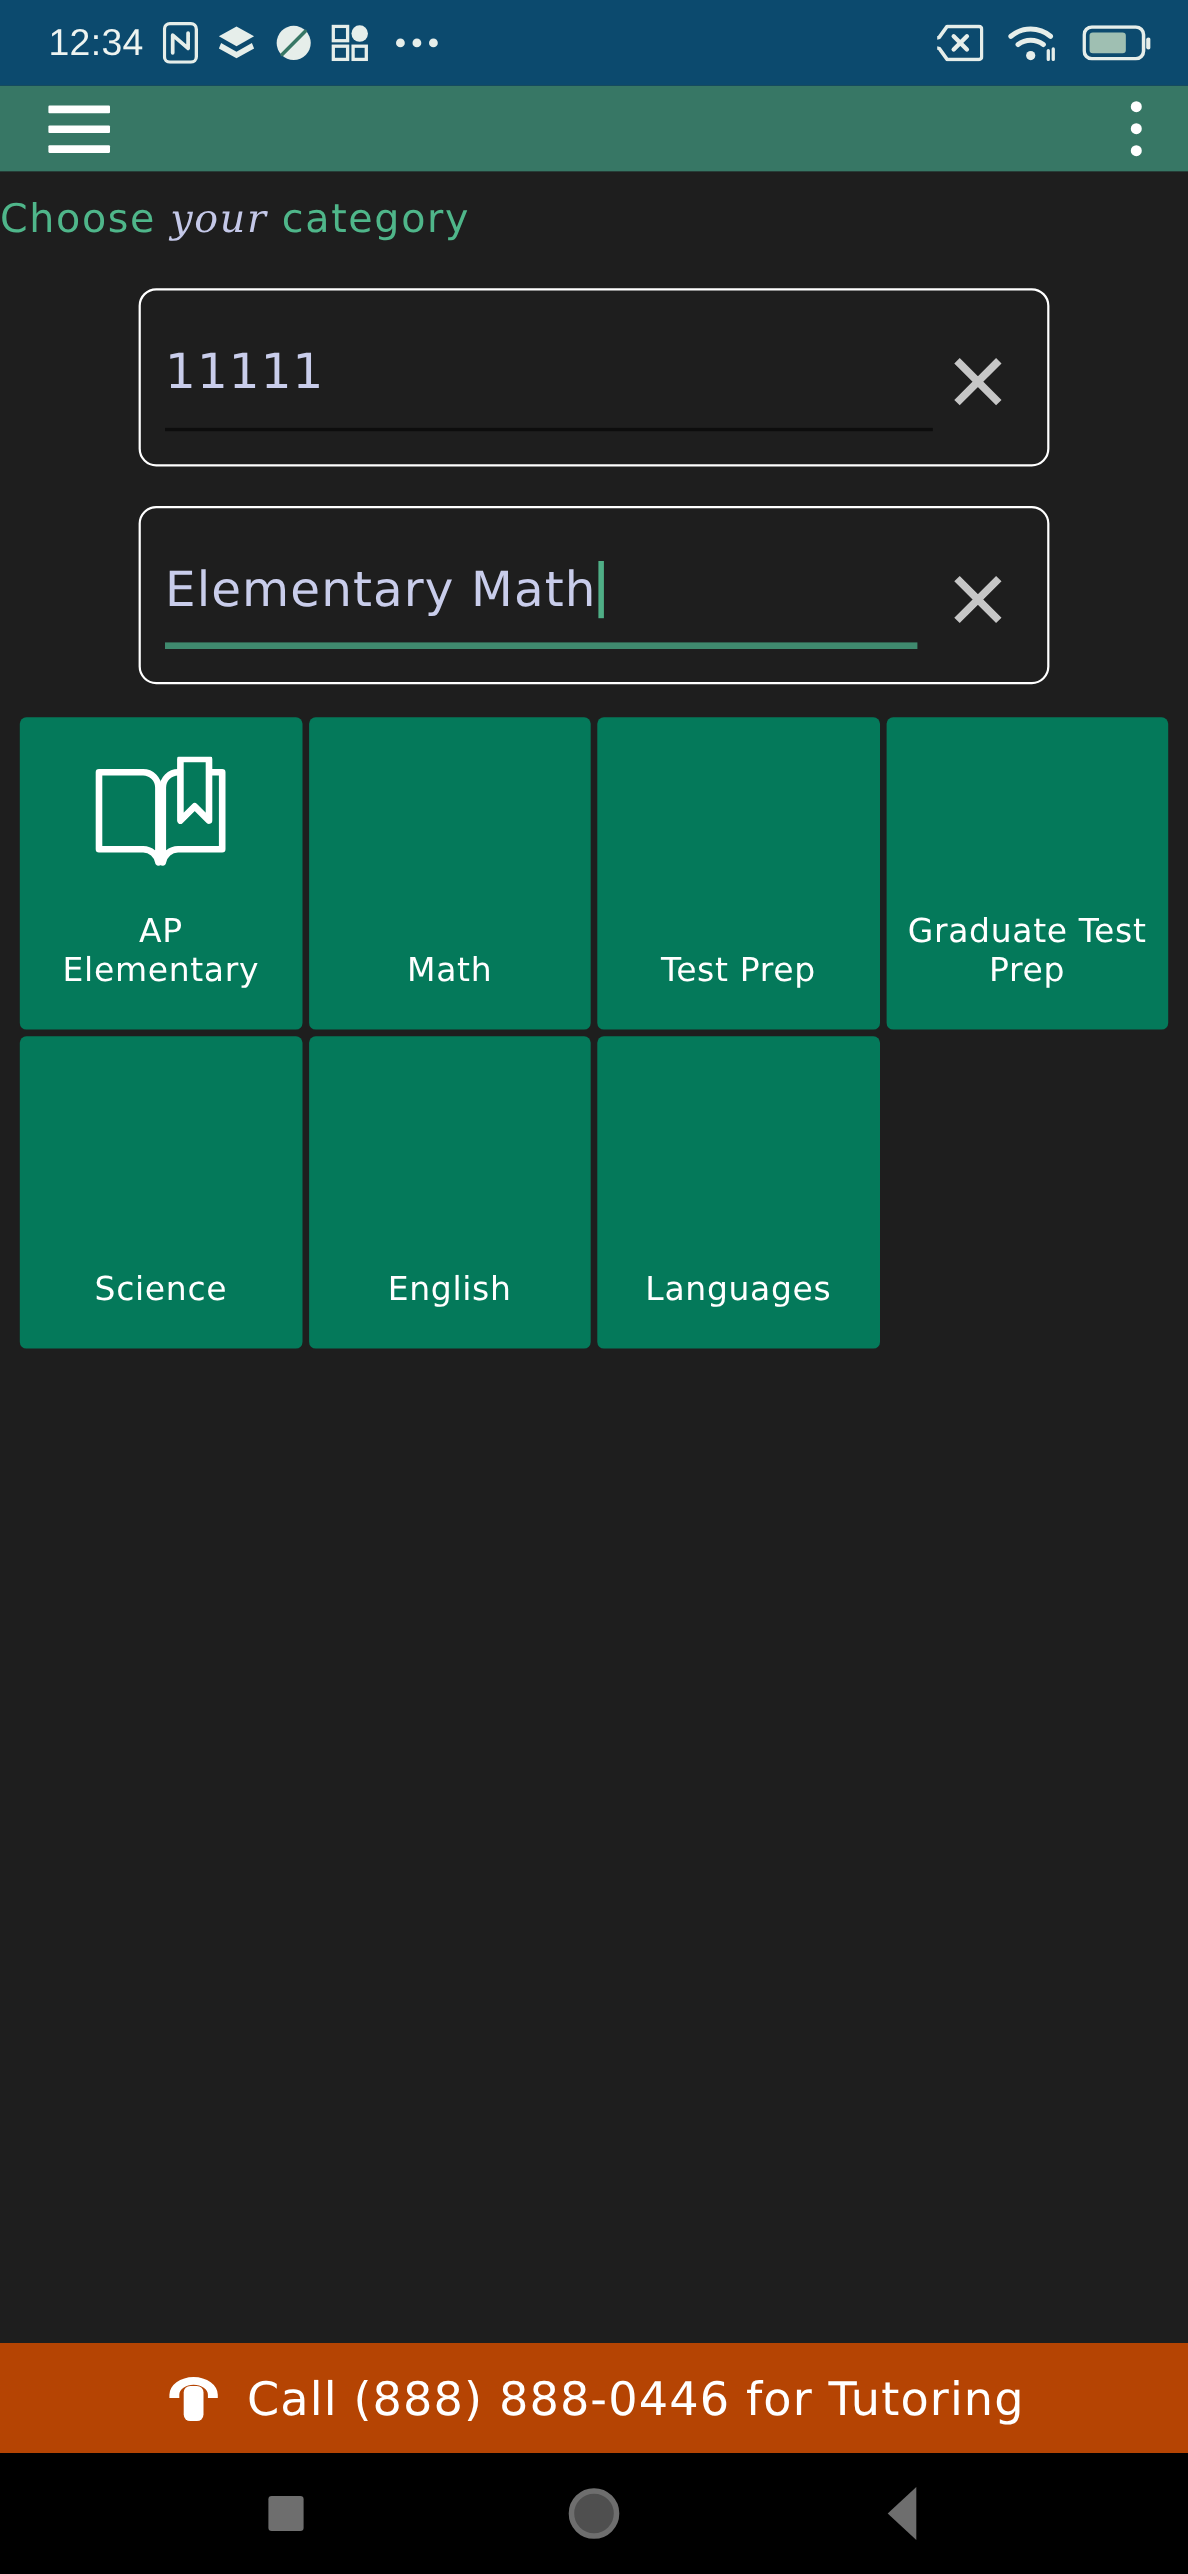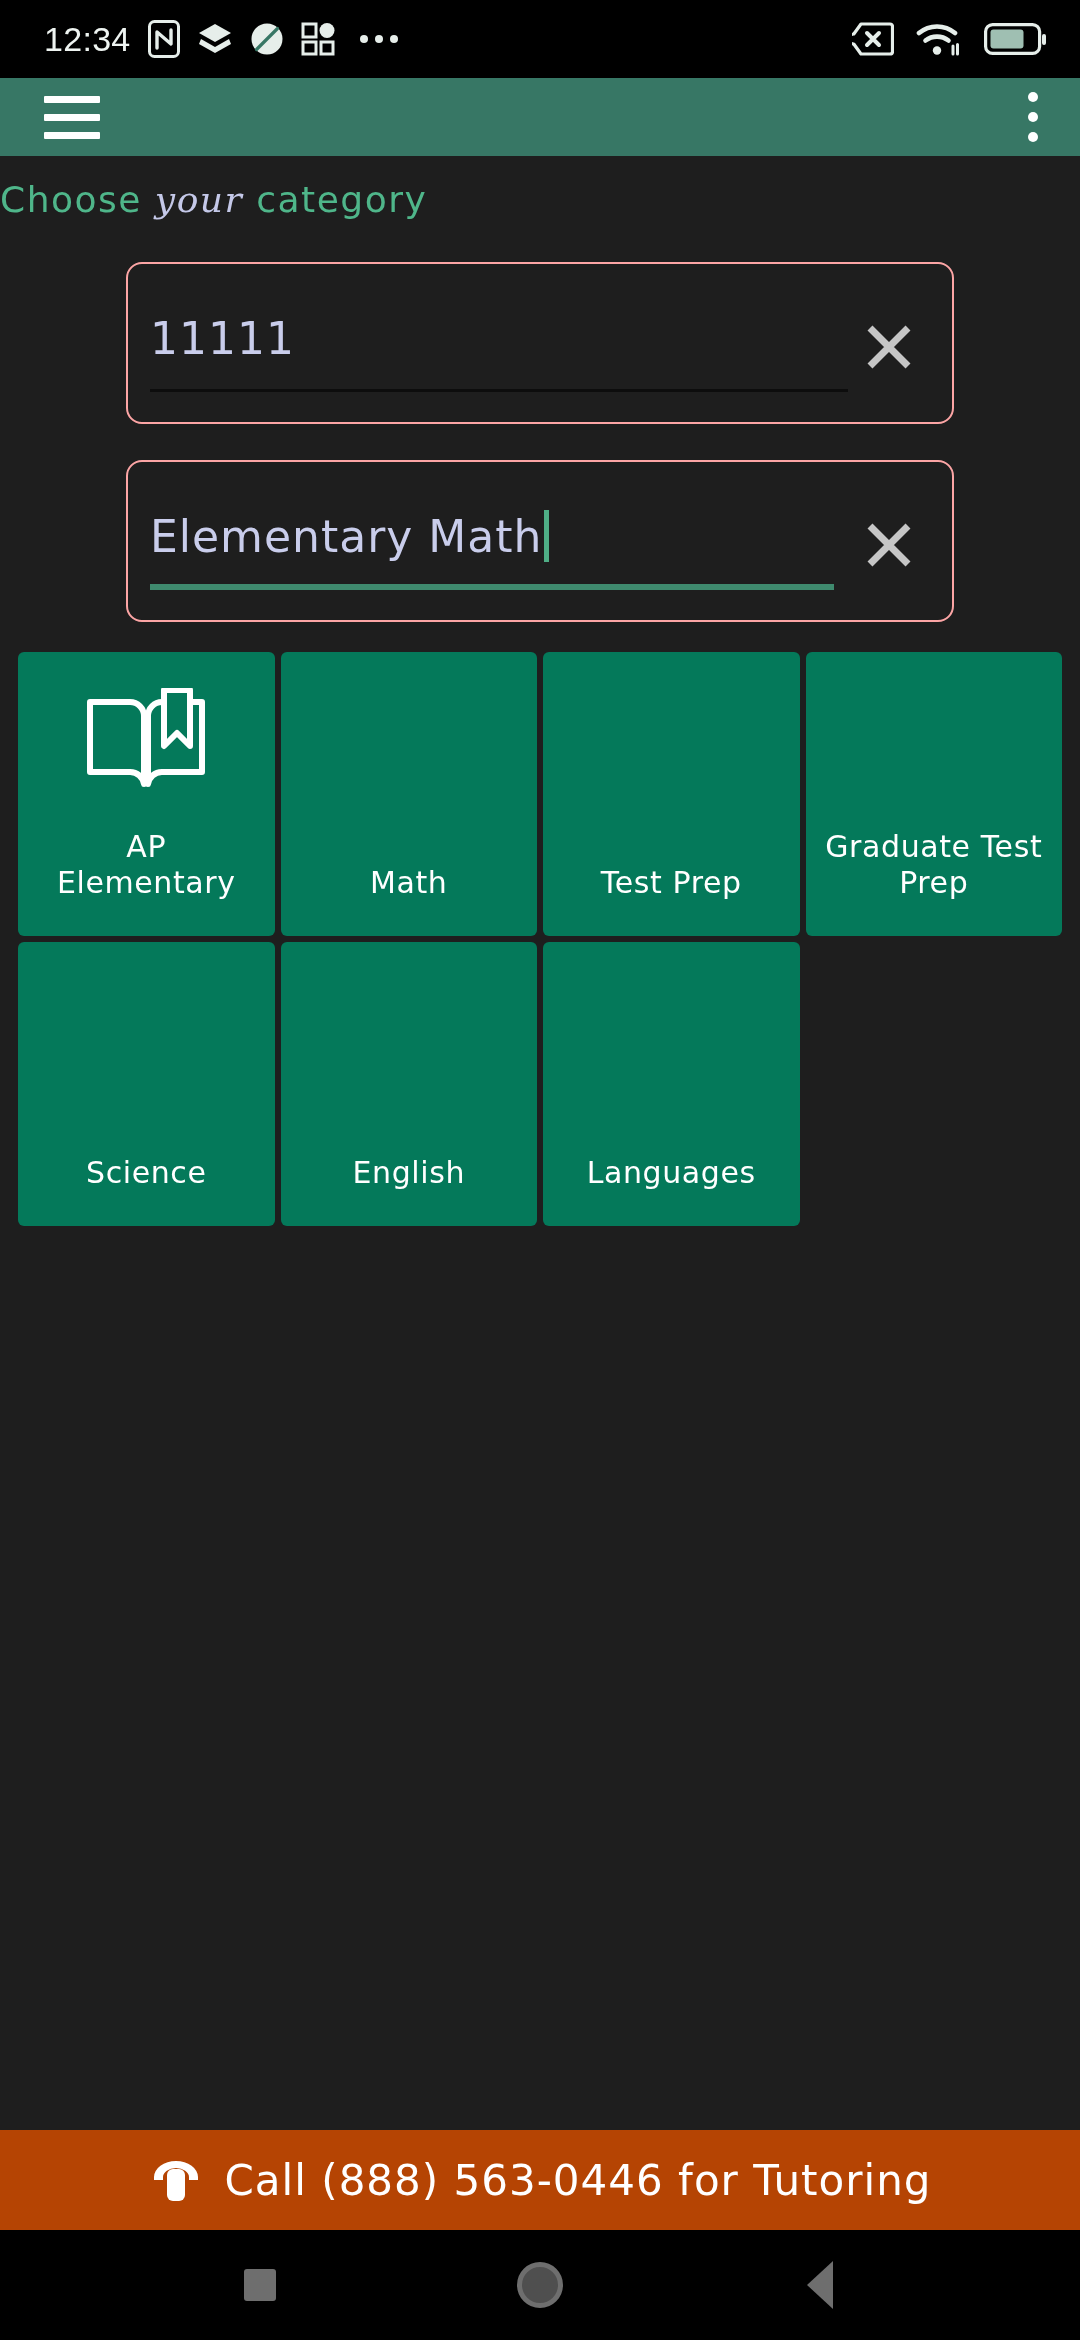--- a/index.html
+++ b/index.html
@@ -12,21 +12,21 @@
   #screen {
     position:relative;
     width:1080px; height:2340px;
     background:#1e1e1e;
     display:flex; flex-direction:column;
   }
 
   
   .statusbar {
     height:78px;
-    background:#000000;
+    background:#0c4a6e;
     display:flex; align-items:center;
     padding:0 34px 0 44px;
     flex:0 0 auto;
   }
   .sb-left { display:flex; align-items:center; gap:17px; }
   .sb-time {
     color:#eef4f1; font-size:34px;
     font-family:"Liberation Sans", sans-serif;
     letter-spacing:0.3px; line-height:1;
   }
@@ -73,21 +73,21 @@
     font-family:"DejaVu Sans", sans-serif;
   }
   .heading .g { color:#4fb68a; }
   .heading .y { color:#c4c8e8; font-style:italic; font-family:"DejaVu Serif", serif; }
 
   
   .field-wrap {
     margin:0 auto;
     width:828px;
     height:162px;
-    border:2px solid #fca5a5;
+    border:2px solid #ffffff;
     border-radius:16px;
     position:relative;
     background:#1e1e1e;
     display:flex; align-items:flex-end;
     padding:0 26px 0 22px;
   }
   #field1 { margin-top:42px; }
   #field2 { margin-top:36px; }
   .field-inner {
     flex:1 1 auto;
@@ -339,21 +339,21 @@
 
 
     </div>
   </div>
 
   <div class="callbar">
     <svg width="54" height="50" viewBox="0 0 54 50">
       <path d="M5 22 A22 16 0 0 1 49 22 L49 25 L40 25 L40 22 A13 9 0 0 0 14 22 L14 25 L5 25 Z" fill="#ffffff"></path>
       <rect x="18" y="14" width="18" height="32" rx="6" fill="#ffffff"></rect>
     </svg>
-    <span class="callbar-text">Call (888) 563-0446 for Tutoring</span>
+    <span class="callbar-text">Call (888) 888-0446 for Tutoring</span>
   </div>
 
   <div class="navbar">
     <div class="nav-btn">
         <div class="nav-square"></div>
       </div>
     <div class="nav-btn">
         <div class="nav-circle"></div>
       </div>
     <div class="nav-btn">

